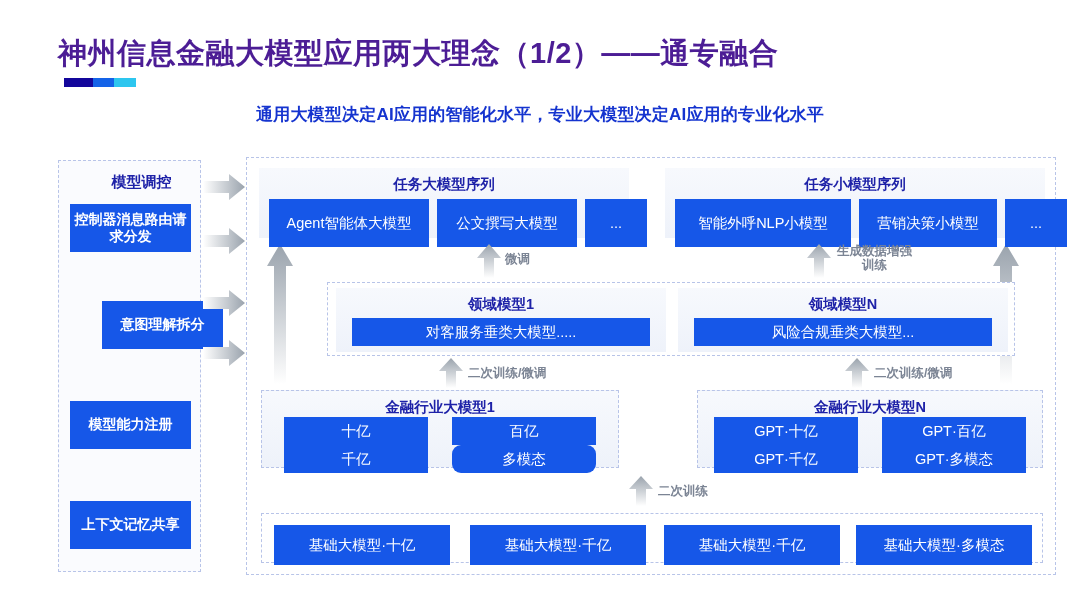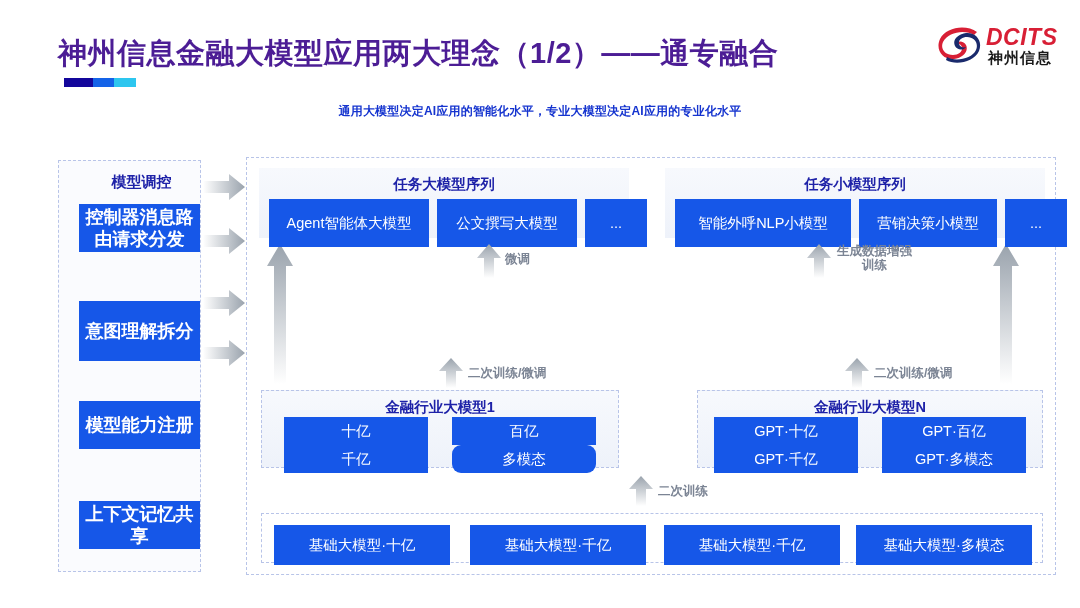--- a/index.html
+++ b/index.html
@@ -33,41 +33,41 @@
     font-size: 23px; font-weight: bold; color: #d81f35;
     font-style: italic; letter-spacing: 0.5px;
   }
   #logo-text-cn {
     position: absolute; left: 52px; top: 29px;
     font-size: 15px; font-weight: bold; color: #1a1a1a; letter-spacing: 1px;
   }
 
   #subtitle {
     position: absolute; left: 0; top: 103px; width: 1080px;
-    text-align: center; font-size: 12px; font-weight: bold; color: #1534cf;
+    text-align: center; font-size: 17px; font-weight: bold; color: #1534cf;
     letter-spacing: 0.2px;
   }
 
   
   #sidebar {
     position: absolute; left: 58px; top: 160px; width: 143px; height: 412px;
     border: 1.5px dashed #b8c4e8; background: #fafbfe;
   }
   #sidebar-title {
     position: absolute; left: 12px; top: 12px; width: 100%;
     text-align: center; font-size: 15px; font-weight: bold; color: #1e22a8;
   }
   .side-box {
-    position: absolute; left: 20px; width: 121px;
-    background: #1657e8; color: #fff; font-size: 18px; font-weight: bold;
+    position: absolute; left: 11px; width: 121px;
+    background: #1657e8; color: #fff; font-size: 14px; font-weight: bold;
     display: flex; align-items: center; justify-content: center; text-align: center;
     line-height: 1.25; padding: 0 4px;
   }
   #side-box-0 { top: 43px;  height: 48px; }
-  #side-box-1 { top: 140px; height: 60px; }
+  #side-box-1 { top: 140px; height: 48px; margin-left: 32px; }
   #side-box-2 { top: 240px; height: 48px; }
   #side-box-3 { top: 340px; height: 48px; }
 
   
   .garrow-right { position: absolute; width: 42px; height: 26px; }
 
   
   #main-frame {
     position: absolute; left: 246px; top: 157px; width: 810px; height: 418px;
     border: 1.5px dashed #b8c4e8; background: #ffffff;
@@ -130,30 +130,20 @@
 </style>
 </head>
 <body>
 
 <div id="header">
   <div id="slide-title">神州信息金融大模型应用两大理念（1/2）——通专融合</div>
   <div id="accent-bar">
     <i></i>
     <i></i>
     <i></i>
-  </div>
-  <div id="logo">
-    <svg id="logo-mark" viewBox="0 0 46 40">
-      <path d="M41 6 C30 -2 10 1 4 13 C-1 24 7 34 18 33 C27 32 33 25 30 19 C28 15 22 14 19 18
-               C22 17 25 18 26 21 C27 25 23 29 17 29 C9 29 4 23 7 16 C12 6 29 3 38 9 Z" fill="#d81f35"></path>
-      <path d="M10 34 C20 40 38 36 43 25 C47 15 40 6 30 7 C22 8 16 14 19 20 C21 24 27 25 30 21
-               C27 22 24 21 23 18 C22 14 26 11 31 11 C38 11 43 17 40 24 C36 33 19 36 11 31 Z" fill="#1a2a6c"></path>
-    </svg>
-    <div id="logo-text-en">DCITS</div>
-    <div id="logo-text-cn">神州信息</div>
   </div>
 </div>
 
 <div id="subtitle">通用大模型决定AI应用的智能化水平，专业大模型决定AI应用的专业化水平</div>
 
 <div id="sidebar">
   <div id="sidebar-title">模型调控</div>
   <div class="side-box" id="side-box-0">控制器消息路由请求分发</div>
   <div class="side-box" id="side-box-1">意图理解拆分</div>
   <div class="side-box" id="side-box-2">模型能力注册</div>
@@ -217,20 +207,30 @@
   <div class="alabel" style="left:258px; top:94px;">微调</div>
 
   <svg class="uarrow" style="left:560px; top:86px; width:24px; height:34px;" viewBox="0 0 24 34" preserveAspectRatio="none">
     <path d="M12 0 L24 14 L17 14 L17 34 L7 34 L7 14 L0 14 Z" fill="url(#gu)"></path>
   </svg>
   <div class="alabel" style="left:590px; top:86px;">
     <span>生成数据增强</span><br>
     <span>训练</span>
   </div>
 
+  <div id="domain-band">
+    <div class="domain-panel" id="domain-panel-left">
+      <div class="panel-title">领域模型1</div>
+      <div class="chip domain-chip">对客服务垂类大模型.....</div>
+    </div>
+    <div class="domain-panel" id="domain-panel-right">
+      <div class="panel-title">领域模型N</div>
+      <div class="chip domain-chip">风险合规垂类大模型...</div>
+    </div>
+  </div>
 
   <svg class="uarrow" style="left:192px; top:200px; width:24px; height:30px;" viewBox="0 0 24 30" preserveAspectRatio="none">
     <path d="M12 0 L24 13 L17 13 L17 30 L7 30 L7 13 L0 13 Z" fill="url(#gu)"></path>
   </svg>
   <div class="alabel" style="left:221px; top:208px;">二次训练/微调</div>
 
   <svg class="uarrow" style="left:598px; top:200px; width:24px; height:30px;" viewBox="0 0 24 30" preserveAspectRatio="none">
     <path d="M12 0 L24 13 L17 13 L17 30 L7 30 L7 13 L0 13 Z" fill="url(#gu)"></path>
   </svg>
   <div class="alabel" style="left:627px; top:208px;">二次训练/微调</div>

